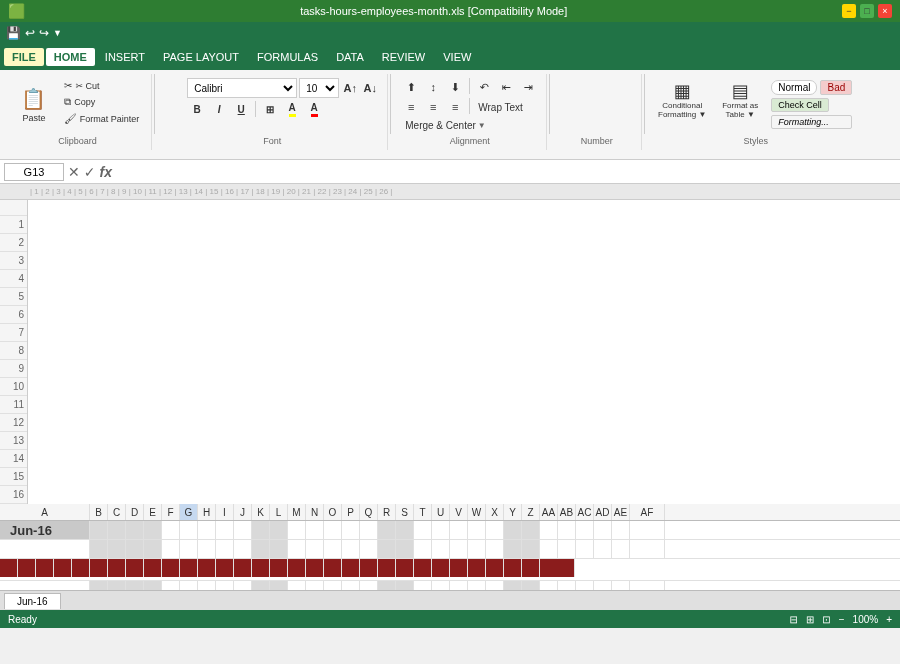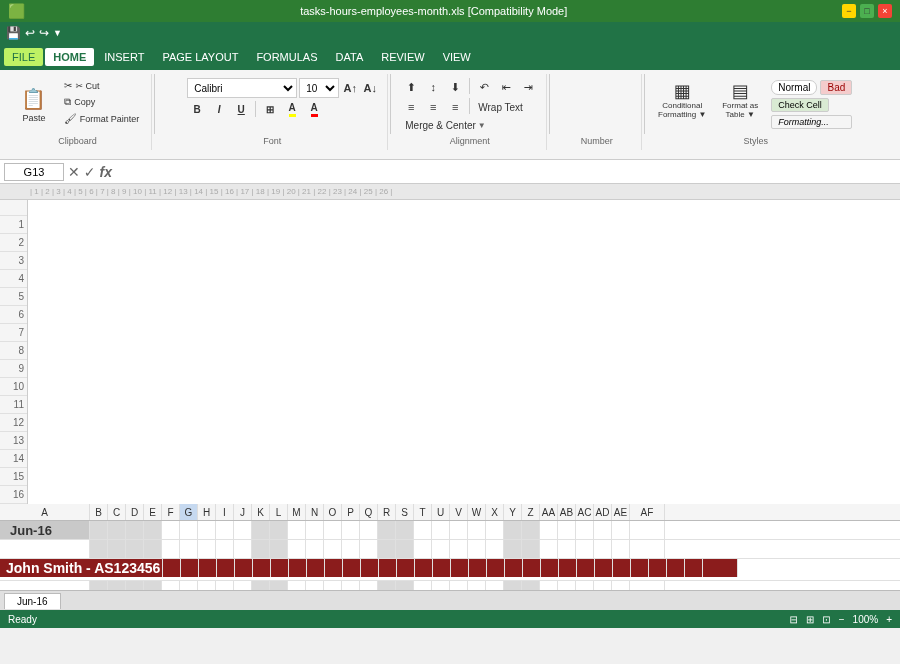--- a/index.html
+++ b/index.html
@@ -408,21 +408,21 @@
 </div>
 
 <div id="quick-access">
   <span title="Save">💾</span>
   <span title="Undo">↩</span>
   <span title="Redo">↪</span>
   <span style="font-size:9px;">▼</span>
 </div>
 
 <div id="menu-bar">
-  <div class="menu-item" style="background:#bef264;color:#217346;font-weight:normal;">FILE</div>
+  <div class="menu-item" style="background:#fef9c3;color:#217346;font-weight:bold;">FILE</div>
   <div class="menu-item active">HOME</div>
   <div class="menu-item">INSERT</div>
   <div class="menu-item">PAGE LAYOUT</div>
   <div class="menu-item">FORMULAS</div>
   <div class="menu-item">DATA</div>
   <div class="menu-item">REVIEW</div>
   <div class="menu-item">VIEW</div>
 </div>
 
 <div id="ribbon">
@@ -714,21 +714,20 @@
       <div class="cell weekend-cell" style="width:16px;"></div>
       <div class="cell" style="width:18px;"></div>
       <div class="cell" style="width:18px;"></div>
       <div class="cell" style="width:18px;"></div>
       <div class="cell" style="width:18px;"></div>
       <div class="cell" style="width:18px;"></div>
       <div class="cell medium"></div>
     </div>
 
     <div class="sheet-row" style="height:22px;">
-      <div class="cell wide title-row-2" style="font-size:14px;font-weight:bold;padding-left:6px;">John Smith -  AS123456</div>
       <div class="cell title-row-2" style="width:16px;"></div>
       <div class="cell title-row-2" style="width:16px;"></div>
       <div class="cell title-row-2" style="width:16px;"></div>
       <div class="cell title-row-2" style="width:16px;"></div>
       <div class="cell title-row-2" style="width:16px;"></div>
       <div class="cell title-row-2" style="width:16px;"></div>
       <div class="cell title-row-2" style="width:16px;"></div>
       <div class="cell title-row-2" style="width:16px;"></div>
       <div class="cell title-row-2" style="width:16px;"></div>
       <div class="cell title-row-2" style="width:16px;"></div>

